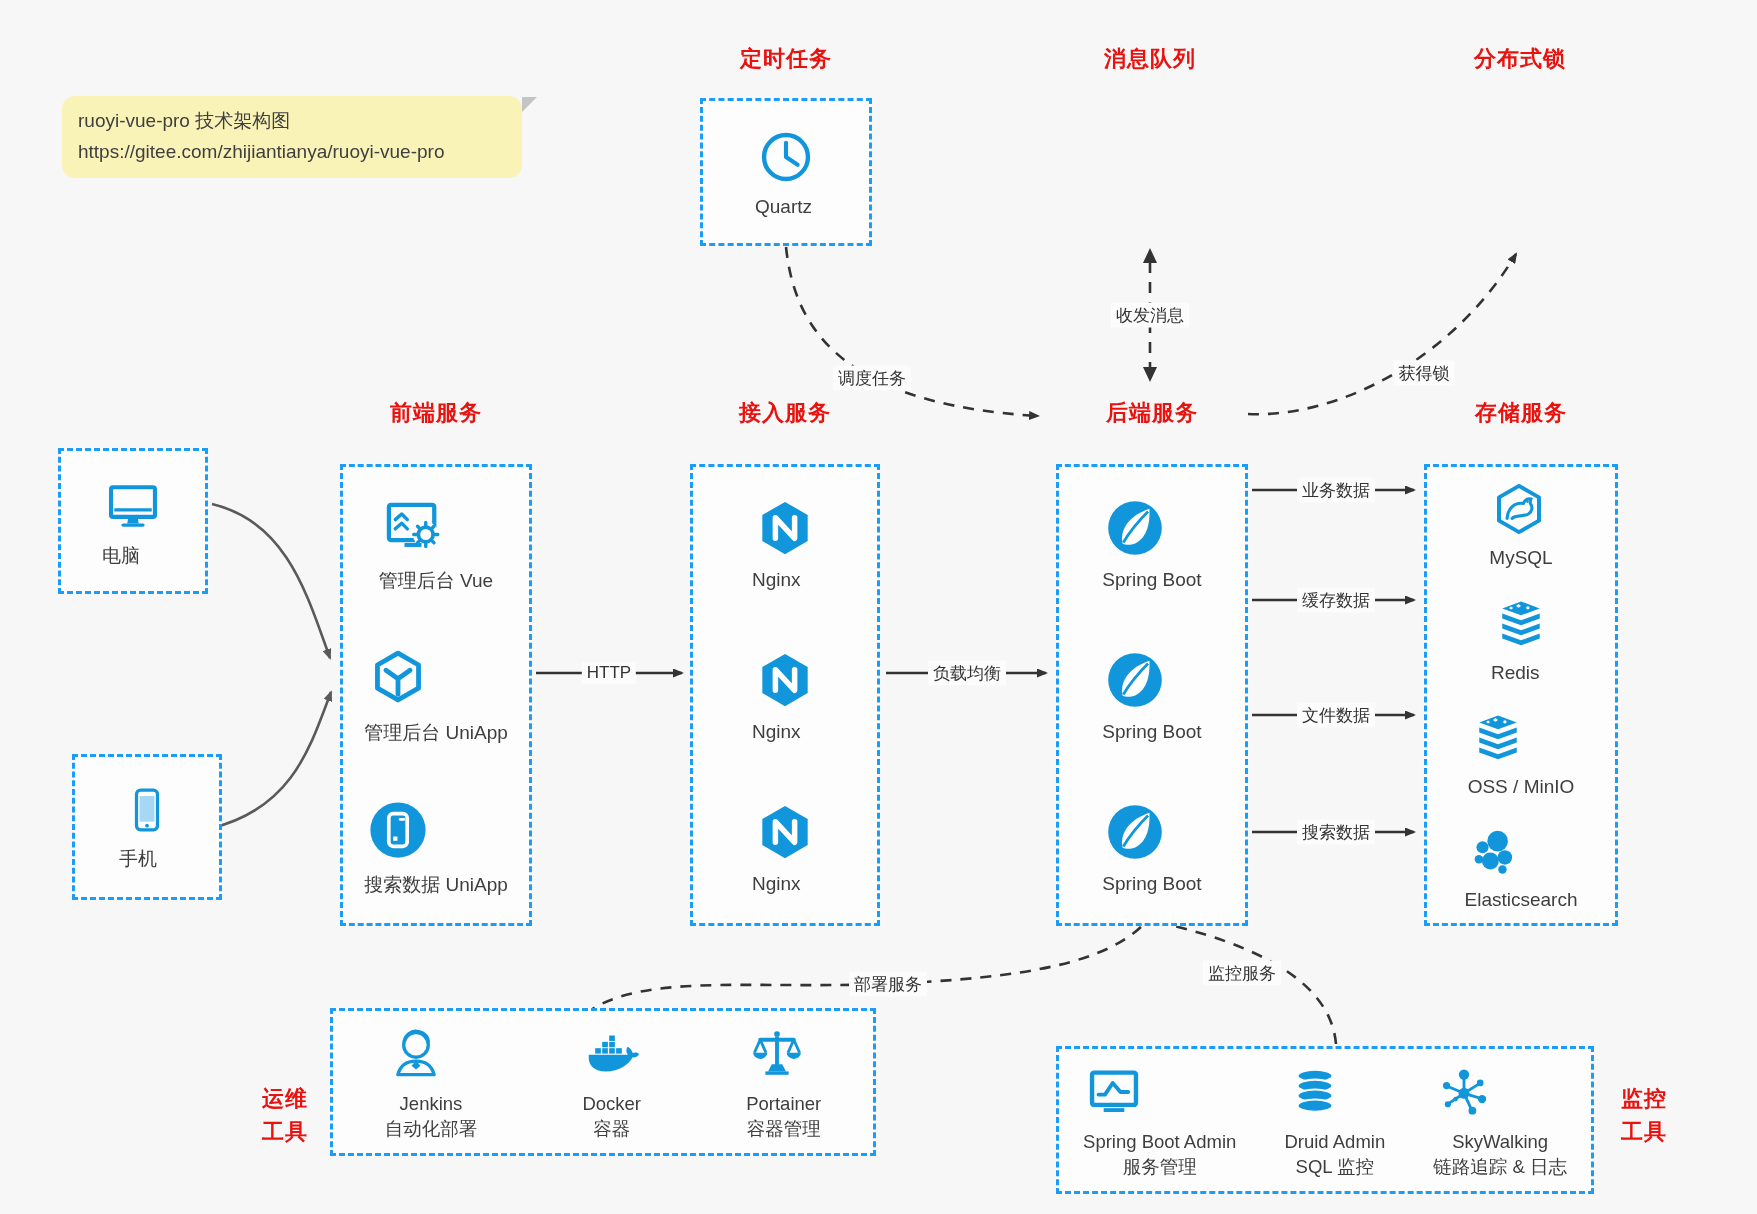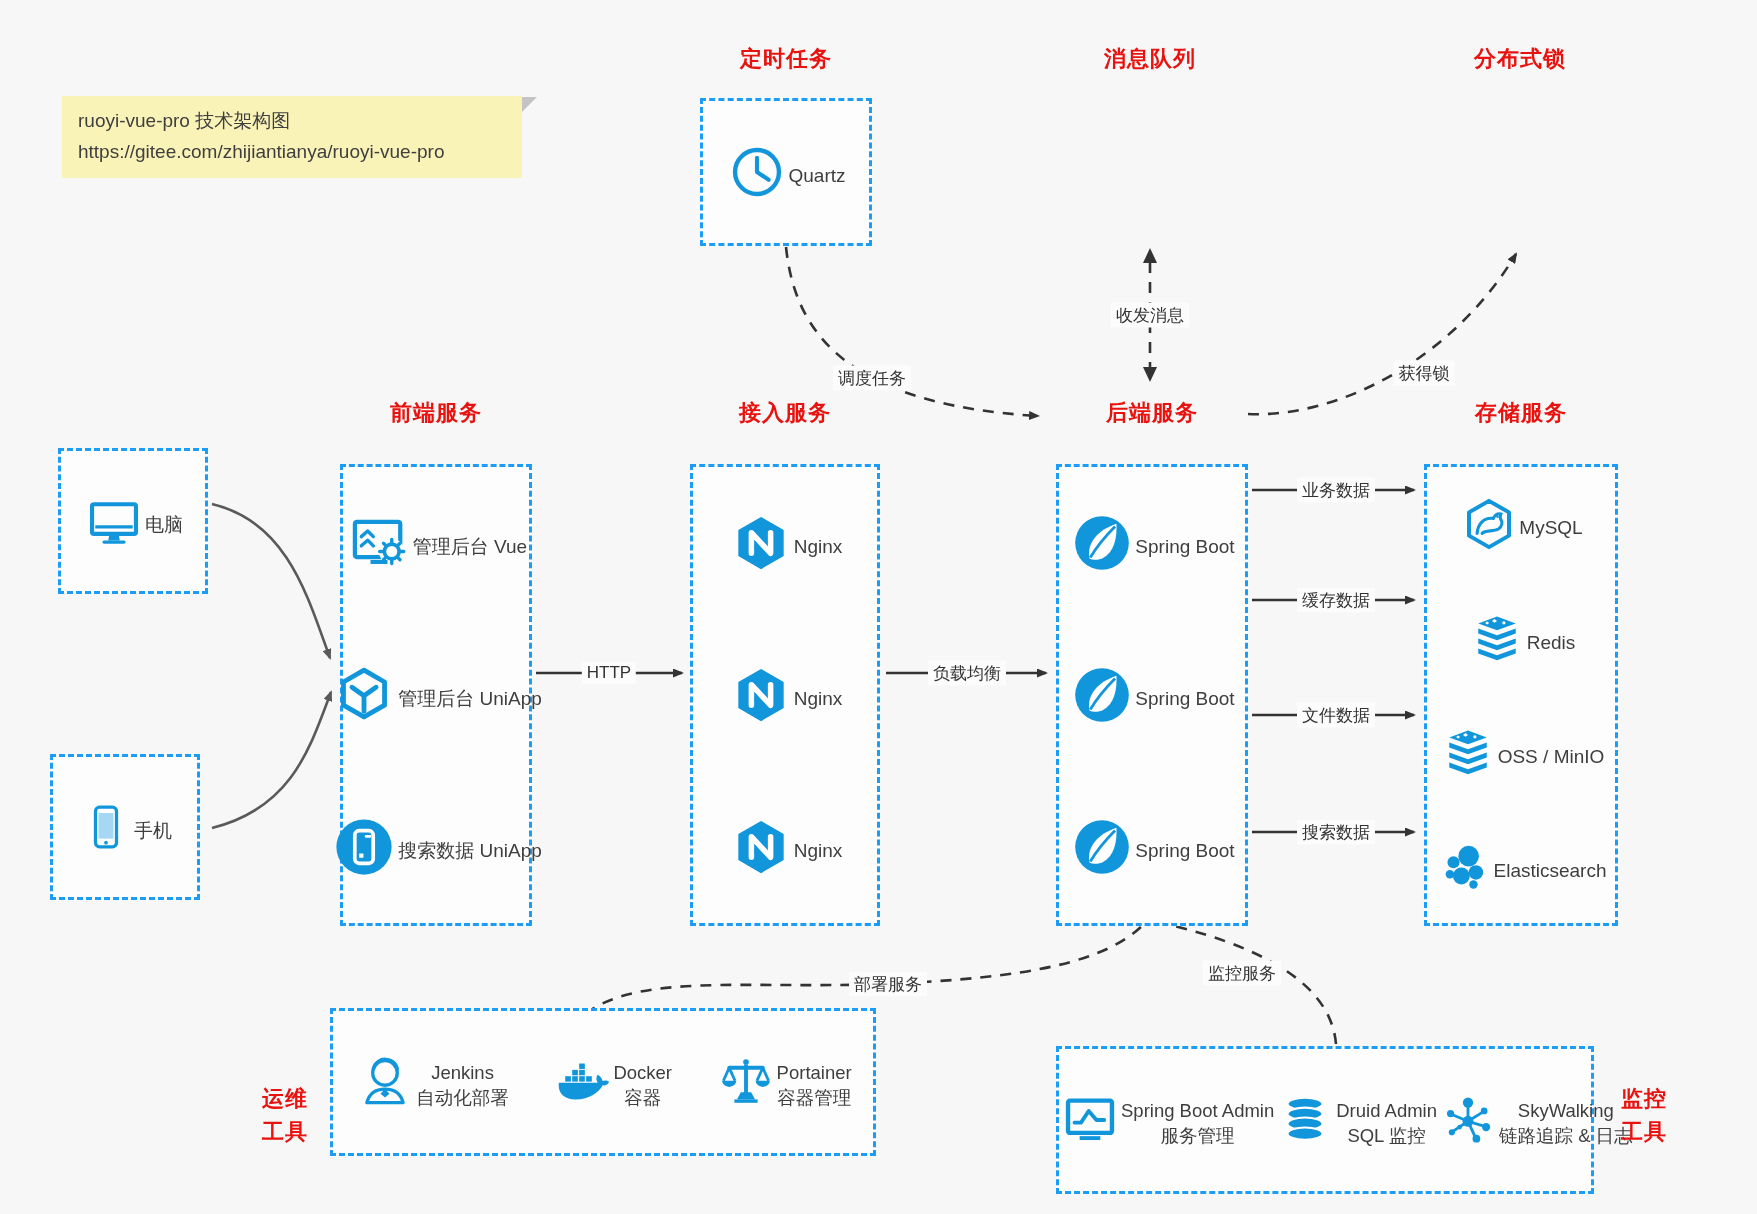--- a/index.html
+++ b/index.html
@@ -1,33 +1,33 @@
 <!DOCTYPE html>
 <html><head>
 <meta charset="utf-8">
 <style>
   html,body{margin:0;padding:0;background:#f7f7f8;}
   .canvas{position:relative;width:1757px;height:1214px;background:#f7f7f8;
           font-family:"Liberation Sans","DejaVu Sans",sans-serif;overflow:hidden;}
   .edges{position:absolute;left:0;top:0;pointer-events:none;}
   .note{position:absolute;left:62px;top:96px;width:428px;background:#faf3b8;
-        color:#3f3f3f;font-size:19px;line-height:1.62;padding:10px 16px;}
+        color:#3f3f3f;font-size:19px;line-height:1.62;padding:10px 16px;border-radius:13px;}
   .note::after{content:"";position:absolute;right:-15px;top:1px;width:0;height:0;
         border-left:15px solid #c4c4c4;border-bottom:15px solid transparent;}
   .group{position:absolute;}
   .gtitle{font-size:22px;font-weight:700;color:#e8120f;text-align:center;
           margin-bottom:36px;letter-spacing:1px;white-space:nowrap;}
   .tgroup .gtitle{margin-bottom:24px;}
   .dbox{border:3px dashed #1b9cf6;background:#fdfdfe;box-sizing:border-box;}
   .tbox{width:100%;height:148px;display:flex;align-items:center;justify-content:center;}
   .devbox{position:absolute;width:150px;height:146px;display:flex;align-items:center;justify-content:center;}
   .colbox{width:100%;height:462px;display:flex;flex-direction:column;
           justify-content:space-around;align-items:center;}
   .rowbox{position:absolute;height:148px;display:flex;justify-content:space-around;align-items:center;}
-  .item{display:flex;flex-direction:row;align-items:center;}
+  .item{display:flex;flex-direction:column;}
   .ic{display:block;}
   .ic svg{display:block;width:100%;height:100%;}
   .ilabel{margin-top:8px;font-size:19px;color:#3e3e3e;white-space:nowrap;}
   .ilabel2{margin-top:7px;font-size:18.5px;color:#3e3e3e;text-align:center;line-height:1.35;white-space:nowrap;}
   .side-label{position:absolute;font-size:22px;font-weight:700;color:#e8120f;
           text-align:center;line-height:1.5;letter-spacing:1px;font-family:Liberation Serif, serif;}
   .elabel{position:absolute;transform:translate(-50%,-50%);font-size:17px;color:#333;
           background:#fcfcfd;padding:1px 5px;white-space:nowrap;}
 </style>
 </head>
@@ -100,21 +100,21 @@
             <rect x="7" y="11" width="34" height="23" rx="1.5" fill="none" stroke="#1296db" stroke-width="3.2"></rect>
             <path d="M9.5 28.5 H38.5" stroke="#1296db" stroke-width="2.6"></path>
             <path d="M20.5 34 H27.5 L28.5 39 H19.5 Z" fill="#1296db"></path>
             <rect x="15" y="39" width="18" height="2.6" rx="1.3" fill="#1296db"></rect>
           </svg>
       </span>
       <span class="ilabel">电脑</span>
     </div>
   </div>
 
-  <div class="dbox devbox" style="left:50px;top:754px;">
+  <div class="dbox devbox" style="left:72px;top:754px;">
     <div class="item">
       <span class="ic" style="width:56px;height:56px;">
         <svg viewBox="0 0 48 48">
             <rect x="15" y="7" width="18" height="34" rx="3.5" fill="#ffffff" stroke="#1296db" stroke-width="2.8"></rect>
             <rect x="17.6" y="12" width="12.8" height="22" fill="#a6d8f6"></rect>
             <circle cx="24" cy="37.4" r="1.6" fill="#1296db"></circle>
           </svg>
       </span>
       <span class="ilabel">手机</span>
     </div>

